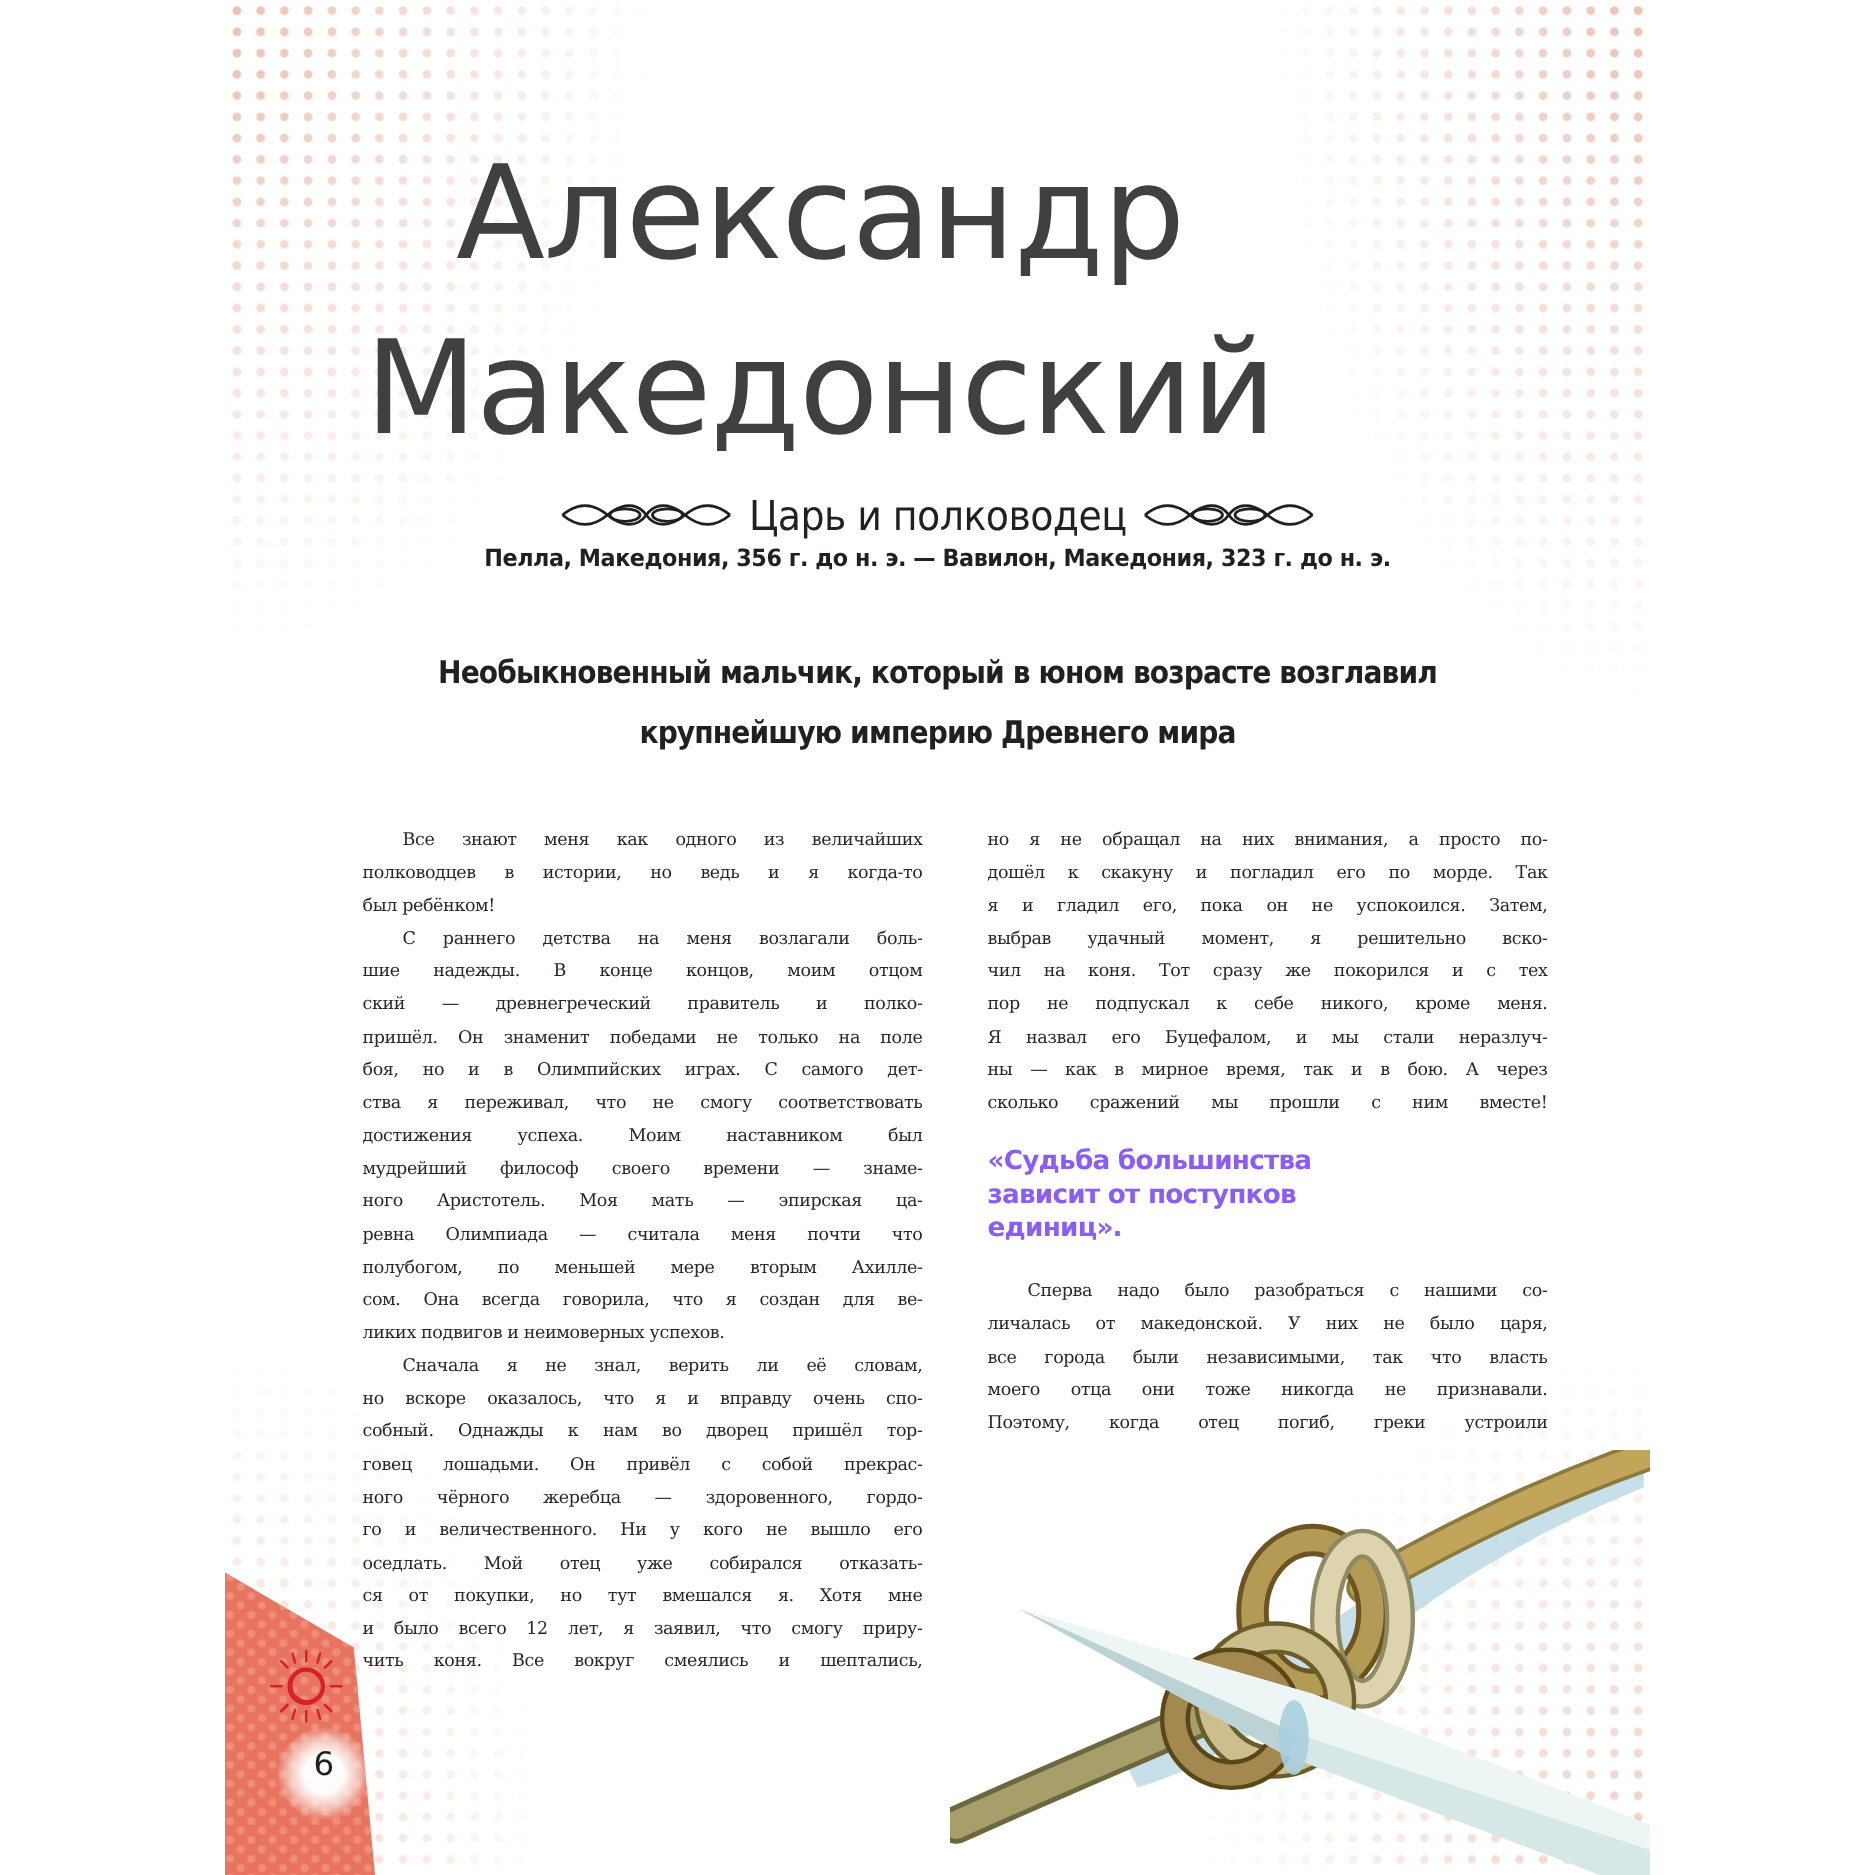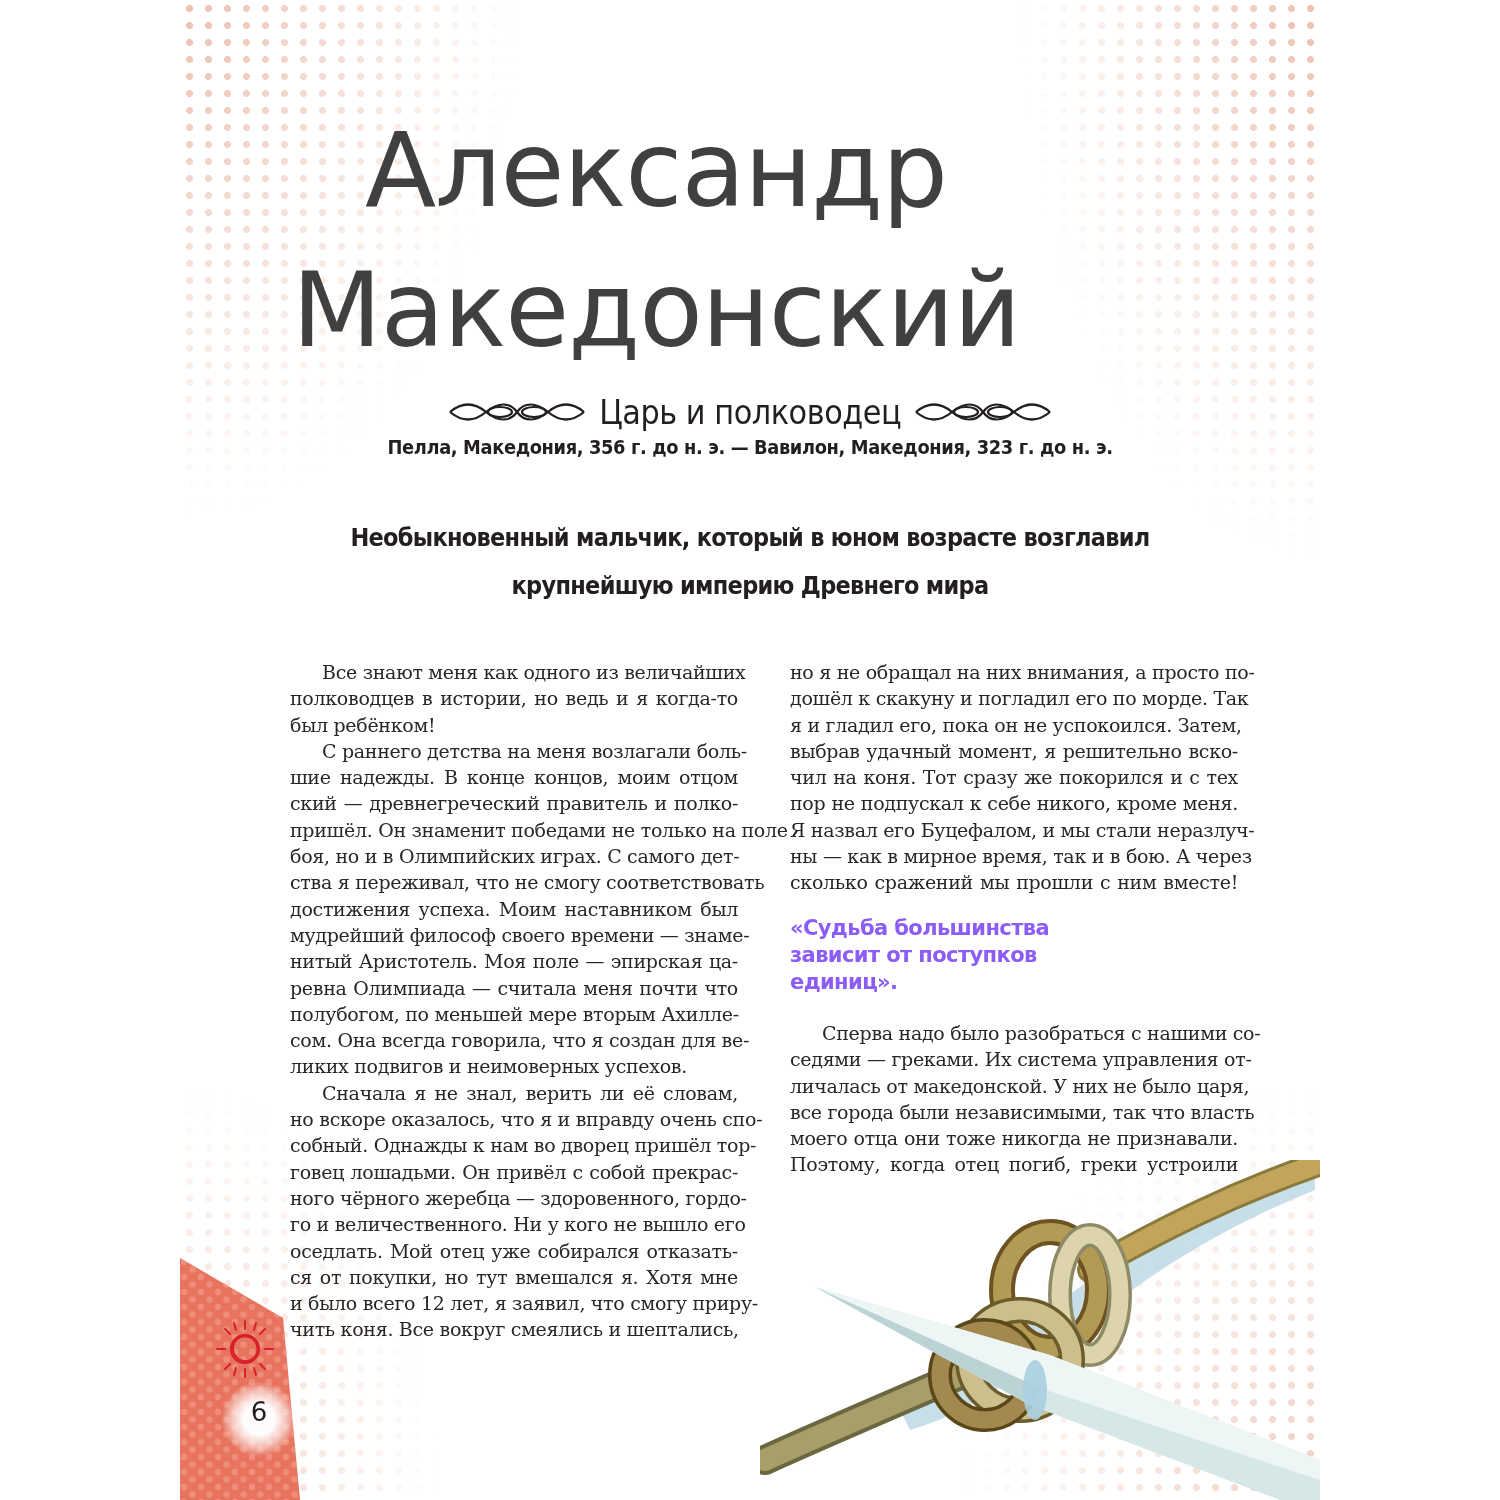--- a/index.html
+++ b/index.html
@@ -45,21 +45,21 @@
     }
     .lead {
       position: absolute; left: 0; width: 1500px; top: 514px; text-align: center;
       font-family: "DejaVu Sans", sans-serif; font-weight: bold; font-size: 25px;
       line-height: 48px; color: #231f20; letter-spacing: -0.8px;
     }
     .lead span { display: block; transform: scaleX(0.9); }
 
     .col {
       position: absolute; width: 448px;
-      font-family: "DejaVu Serif", serif; font-size: 19px; line-height: 26.3px;
+      font-family: "DejaVu Serif", serif; font-size: 14px; line-height: 26.3px;
       color: #2a2627; text-align: justify; text-align-last: justify;
     }
     .col .ln { display: block; white-space: nowrap; text-align-last: justify; text-align: justify; letter-spacing: -0.3px; }
     .col .ln.last { text-align-last: left; }
     .col .ln.indent { padding-left: 32px; }
     .col-left { left: 290px; top: 659px; }
     .col-right { left: 790px; top: 659px; }
 
     .quote {
       position: absolute; left: 790px; width: 448px; top: 915px; text-align: left;
@@ -131,21 +131,21 @@
   <span class="ln">полководцев в истории, но ведь и я когда-то</span>
   <span class="ln last">был ребёнком!</span>
   <span class="ln indent">С раннего детства на меня возлагали боль-</span>
   <span class="ln">шие надежды. В конце концов, моим отцом</span>
   <span class="ln">ский — древнегреческий правитель и полко-</span>
   <span class="ln">пришёл. Он знаменит победами не только на поле</span>
   <span class="ln">боя, но и в Олимпийских играх. С самого дет-</span>
   <span class="ln">ства я переживал, что не смогу соответствовать</span>
   <span class="ln">достижения успеха. Моим наставником был</span>
   <span class="ln">мудрейший философ своего времени — знаме-</span>
-  <span class="ln">нитый Аристотель. Моя поле — эпирская ца-</span>
+  <span class="ln">ного Аристотель. Моя мать — эпирская ца-</span>
   <span class="ln">ревна Олимпиада — считала меня почти что</span>
   <span class="ln">полубогом, по меньшей мере вторым Ахилле-</span>
   <span class="ln">сом. Она всегда говорила, что я создан для ве-</span>
   <span class="ln last">ликих подвигов и неимоверных успехов.</span>
   <span class="ln indent">Сначала я не знал, верить ли её словам,</span>
   <span class="ln">но вскоре оказалось, что я и вправду очень спо-</span>
   <span class="ln">собный. Однажды к нам во дворец пришёл тор-</span>
   <span class="ln">говец лошадьми. Он привёл с собой прекрас-</span>
   <span class="ln">ного чёрного жеребца — здоровенного, гордо-</span>
   <span class="ln">го и величественного. Ни у кого не вышло его</span>
@@ -168,21 +168,20 @@
 </div>
 
 <div class="quote">
   <span style="display:block">«Судьба большинства</span>
   <span style="display:block">зависит от поступков</span>
   <span style="display:block">единиц».</span>
 </div>
 
 <div class="col col-right2">
   <span class="ln indent">Сперва надо было разобраться с нашими со-</span>
-  <span class="ln">седями — греками. Их система управления от-</span>
   <span class="ln">личалась от македонской. У них не было царя,</span>
   <span class="ln">все города были независимыми, так что власть</span>
   <span class="ln">моего отца они тоже никогда не признавали.</span>
   <span class="ln">Поэтому, когда отец погиб, греки устроили</span>
 </div>
 
 <svg class="red-tab" viewBox="0 0 120 242" width="120" height="242">
   <defs>
     <pattern id="reddots" width="17" height="15" patternUnits="userSpaceOnUse">
       <circle cx="4" cy="4" r="3.2" fill="#f2a391" opacity="0.55"></circle>

